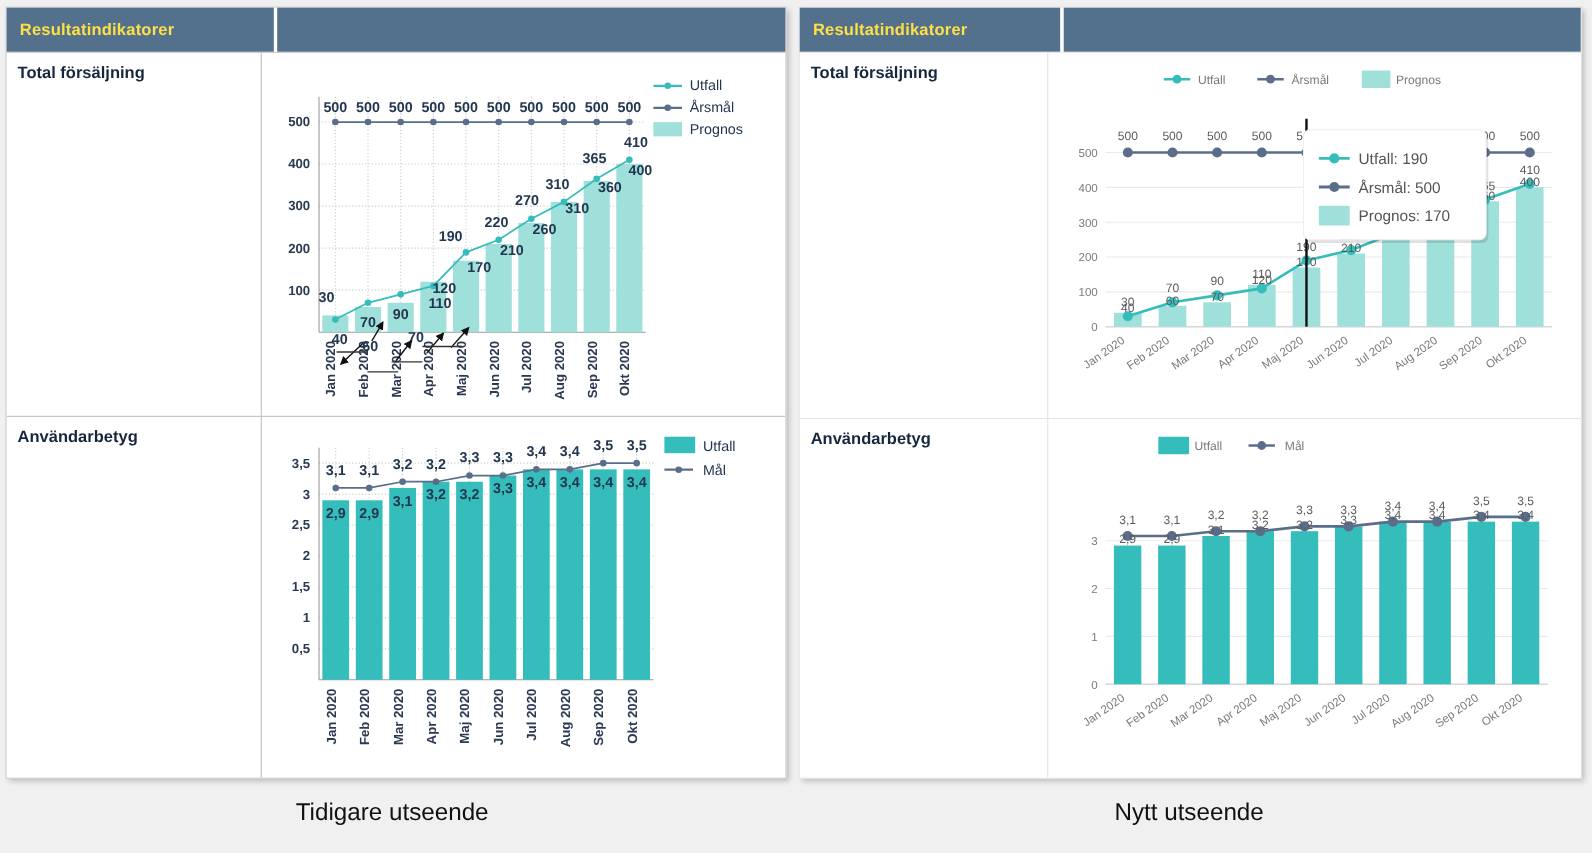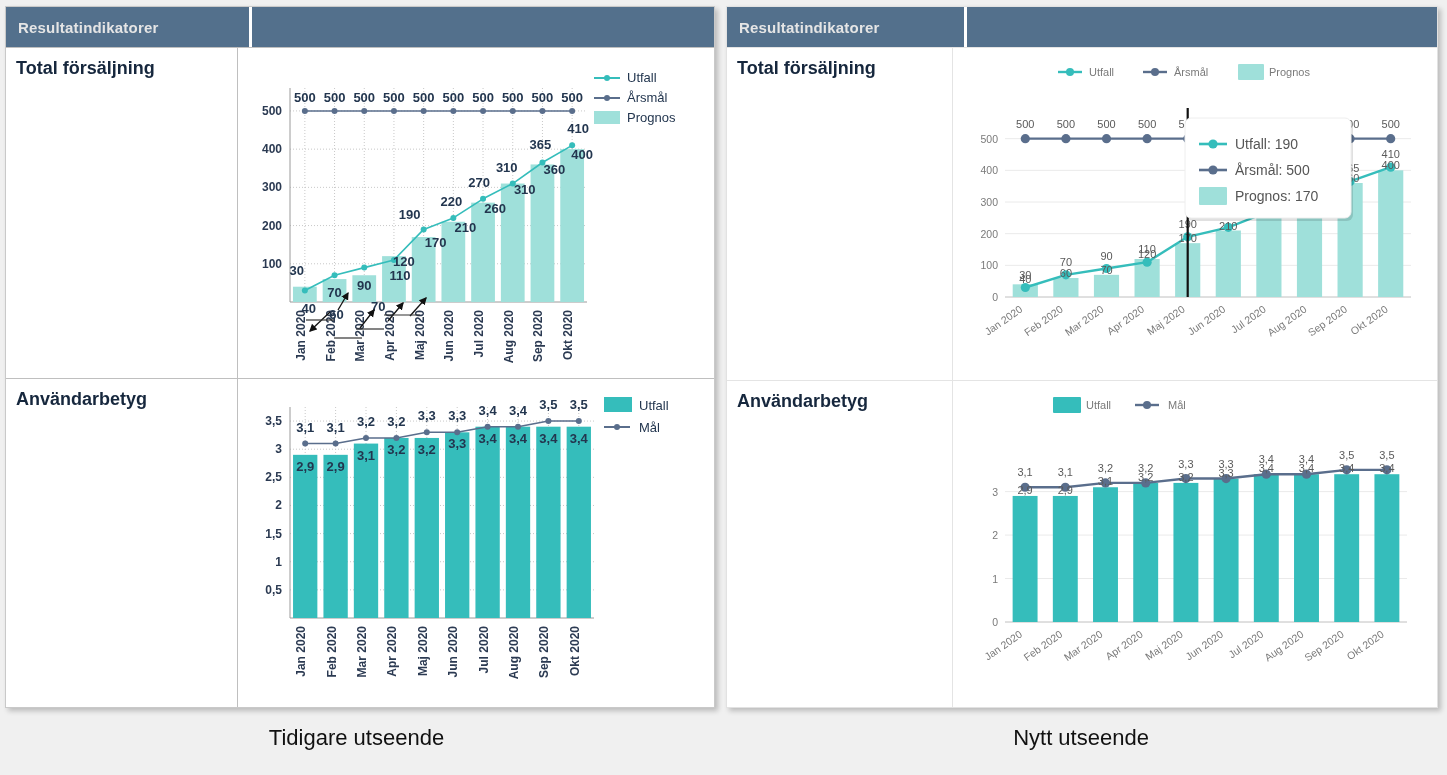--- a/index.html
+++ b/index.html
@@ -12,25 +12,25 @@
 
   
   .panel{position:absolute;background:#ffffff;box-shadow:3px 3px 5px rgba(0,0,0,.22);}
   #panel-old{left:5px;top:6px;width:708px;height:700px;border:1px solid #c9c9c9;}
   #panel-new{left:726px;top:6px;width:710px;height:700px;border:1px solid #e2e2e2;}
 
   .hdr{display:flex;height:40px;}
   .hdr .hcell{background:#53708c;}
   .hdr .hcell.title{display:flex;align-items:center;padding-left:12px;}
   .hdr .gap{width:3px;background:#ffffff;}
-  .hdr .htxt{color:#e5e5e5;font-weight:bold;font-size:15px;letter-spacing:.2px;}
+  .hdr .htxt{color:#fde047;font-weight:bold;font-size:15px;letter-spacing:.2px;}
 
   .rowwrap{display:flex;border-top:1px solid #bfbfbf;}
   .rowlabel{flex:0 0 auto;padding:10px 0 0 10px;box-sizing:border-box;}
-  .rowlabel span{font-weight:bold;font-size:18px;color:#16273d;}
+  .rowlabel span{font-weight:bold;font-size:15px;color:#16273d;}
   .rowchart{flex:1 1 auto;position:relative;border-left:1px solid #bfbfbf;}
   #panel-new .rowwrap{border-top:1px solid #e4e4e4;}
   #panel-new .rowchart{border-left:1px solid #e4e4e4;}
 
   .caption{position:absolute;font-size:22px;color:#111;font-family:"Liberation Sans",sans-serif;}
   #cap-old{left:0;top:725px;width:713px;text-align:center;}
   #cap-new{left:726px;top:725px;width:710px;text-align:center;}
 
   
   svg{display:block;}

